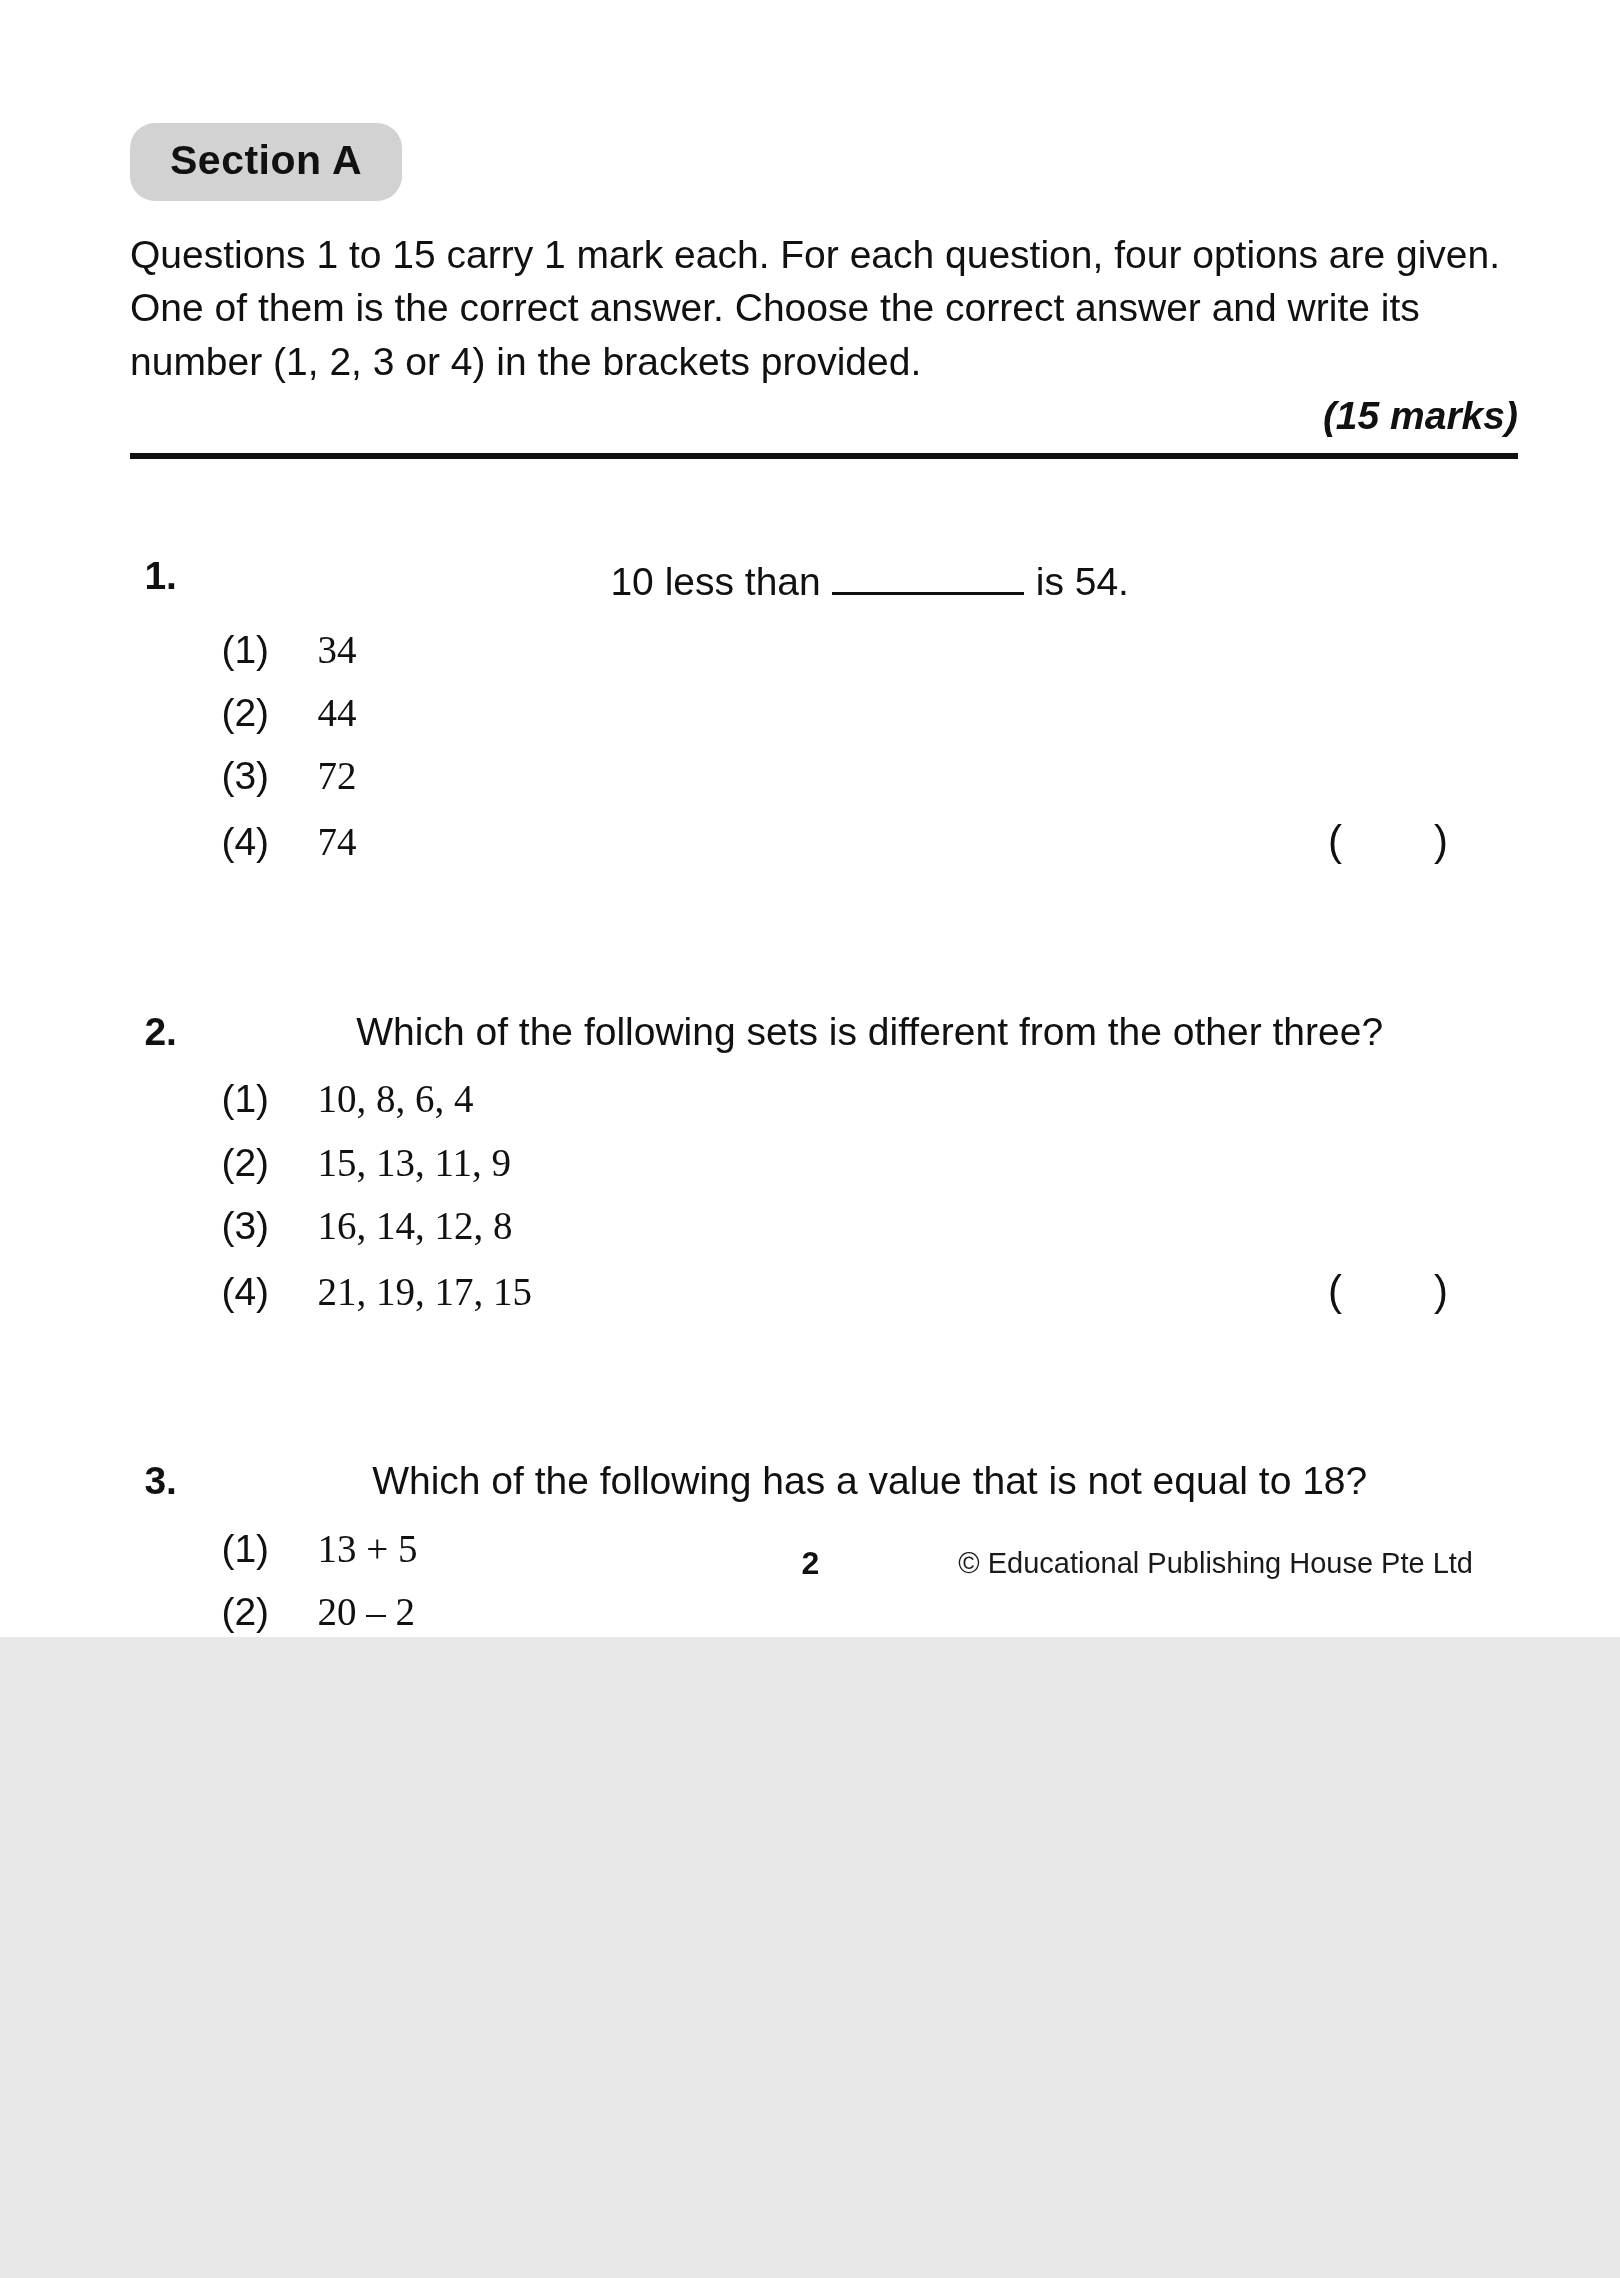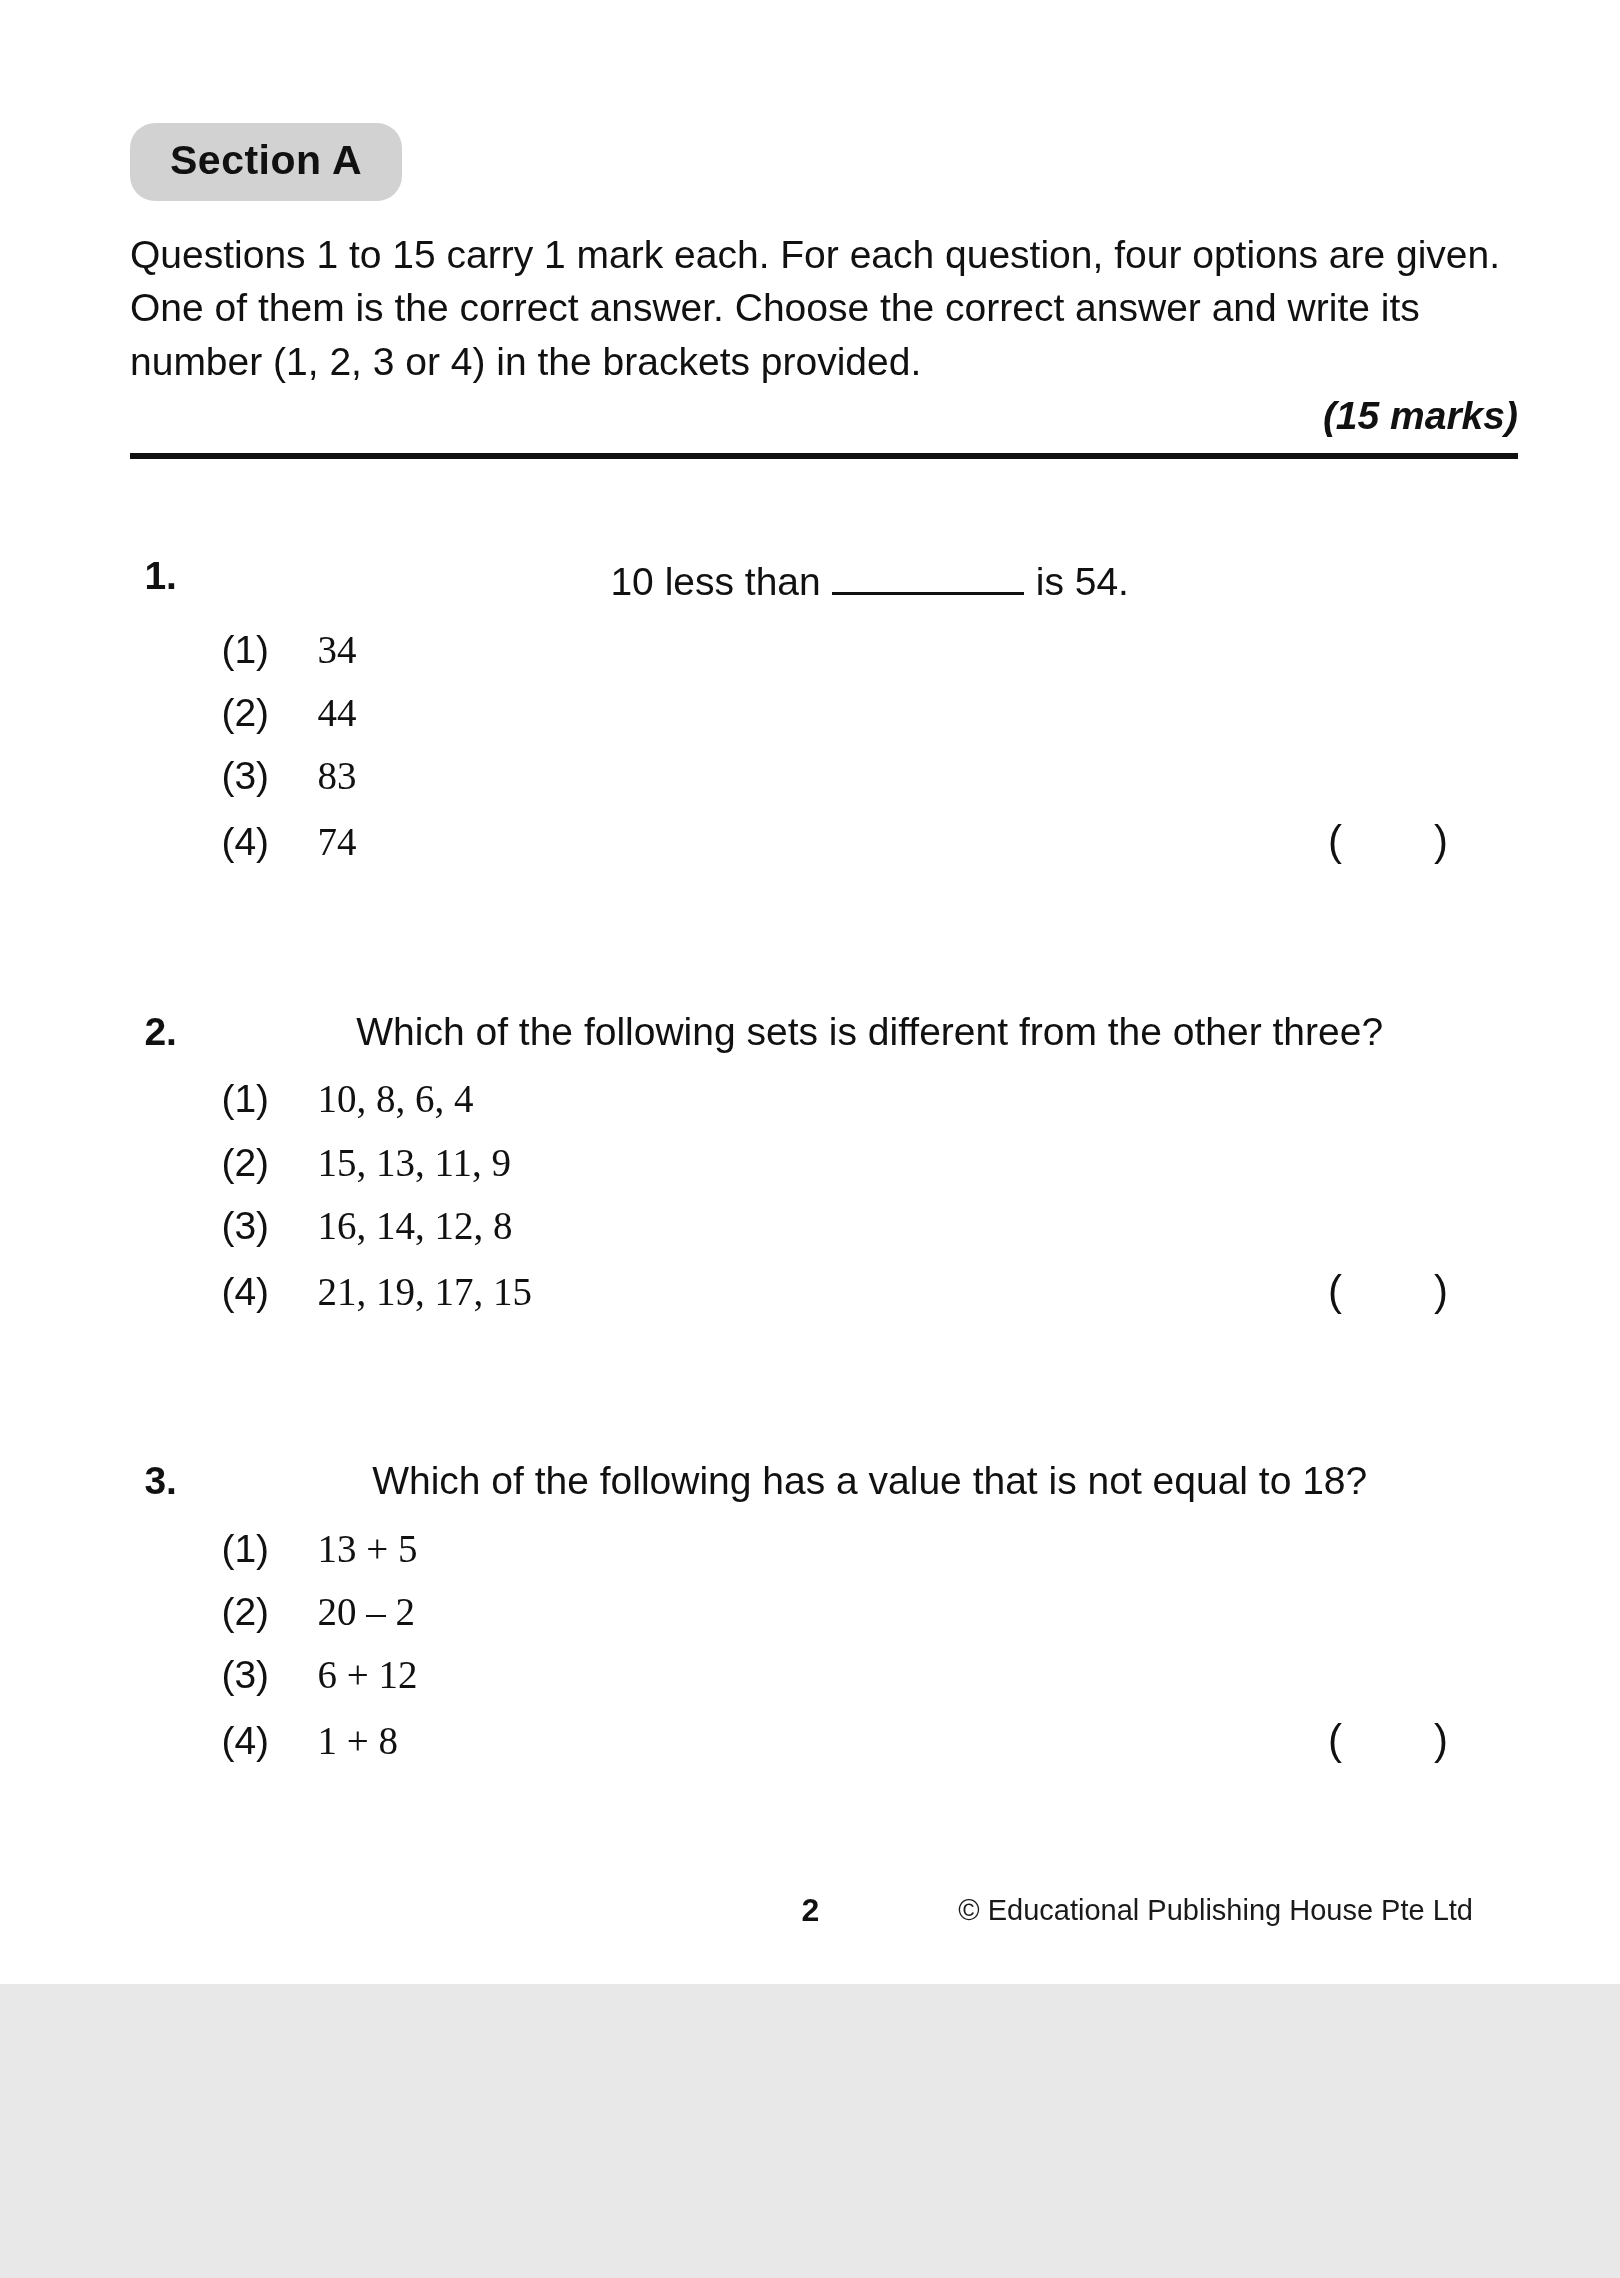--- a/index.html
+++ b/index.html
@@ -1,19 +1,19 @@
 <!DOCTYPE html>
 <html style="--page-bg: #ffffff; --text-color: #111111; --badge-bg: #d2d2d2; --rule-color: #111111;"><head>
 <meta charset="utf-8">
 <style>
   html, body { margin: 0; padding: 0; background: #e8e8e8; }
   .page {
     position: relative;
     width: 1621px;
-    height: 1984px;
+    height: 1637px;
     margin: 0 auto;
     background: var(--page-bg, #ffffff);
     color: var(--text-color, #111111);
     font-family: "Liberation Sans", "DejaVu Sans", sans-serif;
     overflow: hidden;
   }
   .content { padding: 123px 103px 0 130px; }
 
   .badge {
     display: inline-block;
@@ -132,21 +132,21 @@
         <div class="opt-row">
           <span class="opt-label">(1)</span>
           <span class="opt-value">34</span>
         </div>
         <div class="opt-row">
           <span class="opt-label">(2)</span>
           <span class="opt-value">44</span>
         </div>
         <div class="opt-row">
           <span class="opt-label">(3)</span>
-          <span class="opt-value">83</span>
+          <span class="opt-value">72</span>
         </div>
         <div class="opt-row">
           <span class="opt-label">(4)</span>
           <span class="opt-value">74</span>
           <span class="answer">
             <span>(</span>
             <span>)</span>
           </span>
         </div>
       </div>

